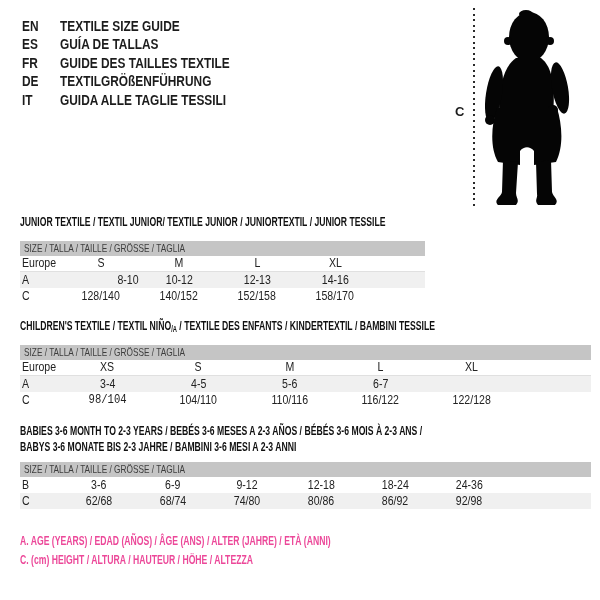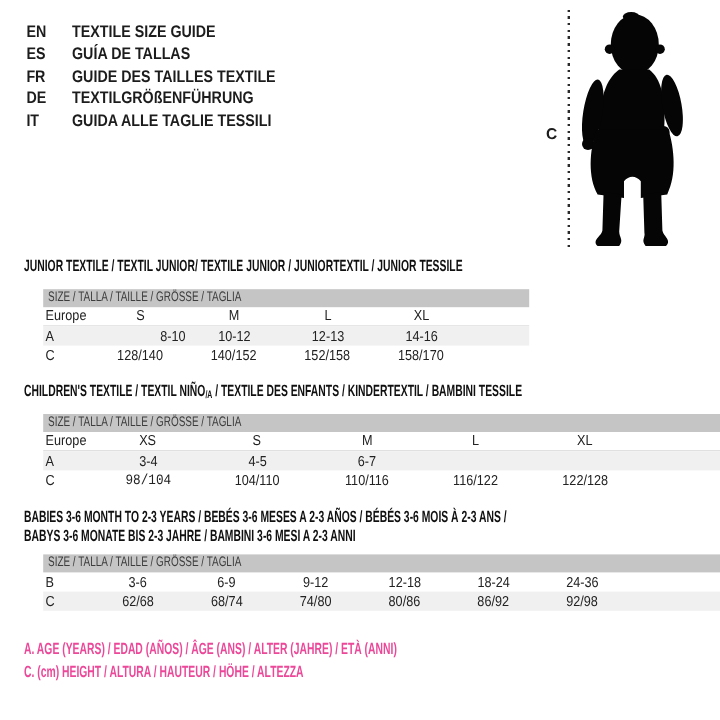--- a/index.html
+++ b/index.html
@@ -22,21 +22,21 @@
   .dotline{position:absolute;left:473px;top:8px;width:2px;height:200px;
            background:repeating-linear-gradient(#2a2a2a 0 2px,transparent 2px 5.6px);}
   .c-label{position:absolute;left:455px;top:104px;font-weight:700;font-size:13px;}
   .baby{position:absolute;left:479px;top:8px;}
 
   
   .sec-title{position:absolute;left:20px;font-weight:700;font-size:13.5px;line-height:15.5px;color:#101010;}
   .subsz{font-size:9px;vertical-align:-2px;}
 
   
-  .t-table{position:absolute;left:36px;}
+  .t-table{position:absolute;left:20px;}
   .t-bar{height:15px;line-height:15px;background:#c5c5c5;color:#3d3d3d;font-size:11.5px;padding-left:4px;box-sizing:border-box;}
   .t-row{display:flex;height:16px;line-height:16px;font-size:12px;color:#222;box-sizing:border-box;}
   .t-row.shade{background:#f0f0f0;}
   .t-row.underlined{border-bottom:1px solid #e0e0e0;line-height:15px;}
   .lbl{width:42px;padding-left:2px;box-sizing:border-box;}
   .cell{text-align:center;}
 
   
   .notes{position:absolute;left:20px;top:531px;font-weight:700;font-size:13.5px;color:#ec4899;}
   .note-line{height:19.4px;line-height:19.4px;}
@@ -126,20 +126,21 @@
         <span class="cell" style="width: 91px;"><span class="cond sx88">XS</span></span>
         <span class="cell" style="width: 91px;"><span class="cond sx88">S</span></span>
         <span class="cell" style="width: 91px;"><span class="cond sx88">M</span></span>
         <span class="cell" style="width: 91px;"><span class="cond sx88">L</span></span>
         <span class="cell" style="width: 91px;"><span class="cond sx88">XL</span></span>
       </div>
       <div class="t-row shade">
         <span class="lbl"><span class="cond sx88 o-left">A</span></span>
         <span class="cell" style="width: 91px;"><span class="cond sx88">3-4</span></span>
         <span class="cell" style="width: 91px;"><span class="cond sx88">4-5</span></span>
+        <span class="cell" style="width: 91px;"><span class="cond sx88">5-6</span></span>
         <span class="cell" style="width: 91px;"><span class="cond sx88">6-7</span></span>
       </div>
       <div class="t-row">
         <span class="lbl"><span class="cond sx88 o-left">C</span></span>
         <span class="cell" style="width: 91px; font-family: Liberation Mono, monospace;"><span class="cond sx88">98/104</span></span>
         <span class="cell" style="width: 91px;"><span class="cond sx88">104/110</span></span>
         <span class="cell" style="width: 91px;"><span class="cond sx88">110/116</span></span>
         <span class="cell" style="width: 91px;"><span class="cond sx88">116/122</span></span>
         <span class="cell" style="width: 91px;"><span class="cond sx88">122/128</span></span>
       </div>

